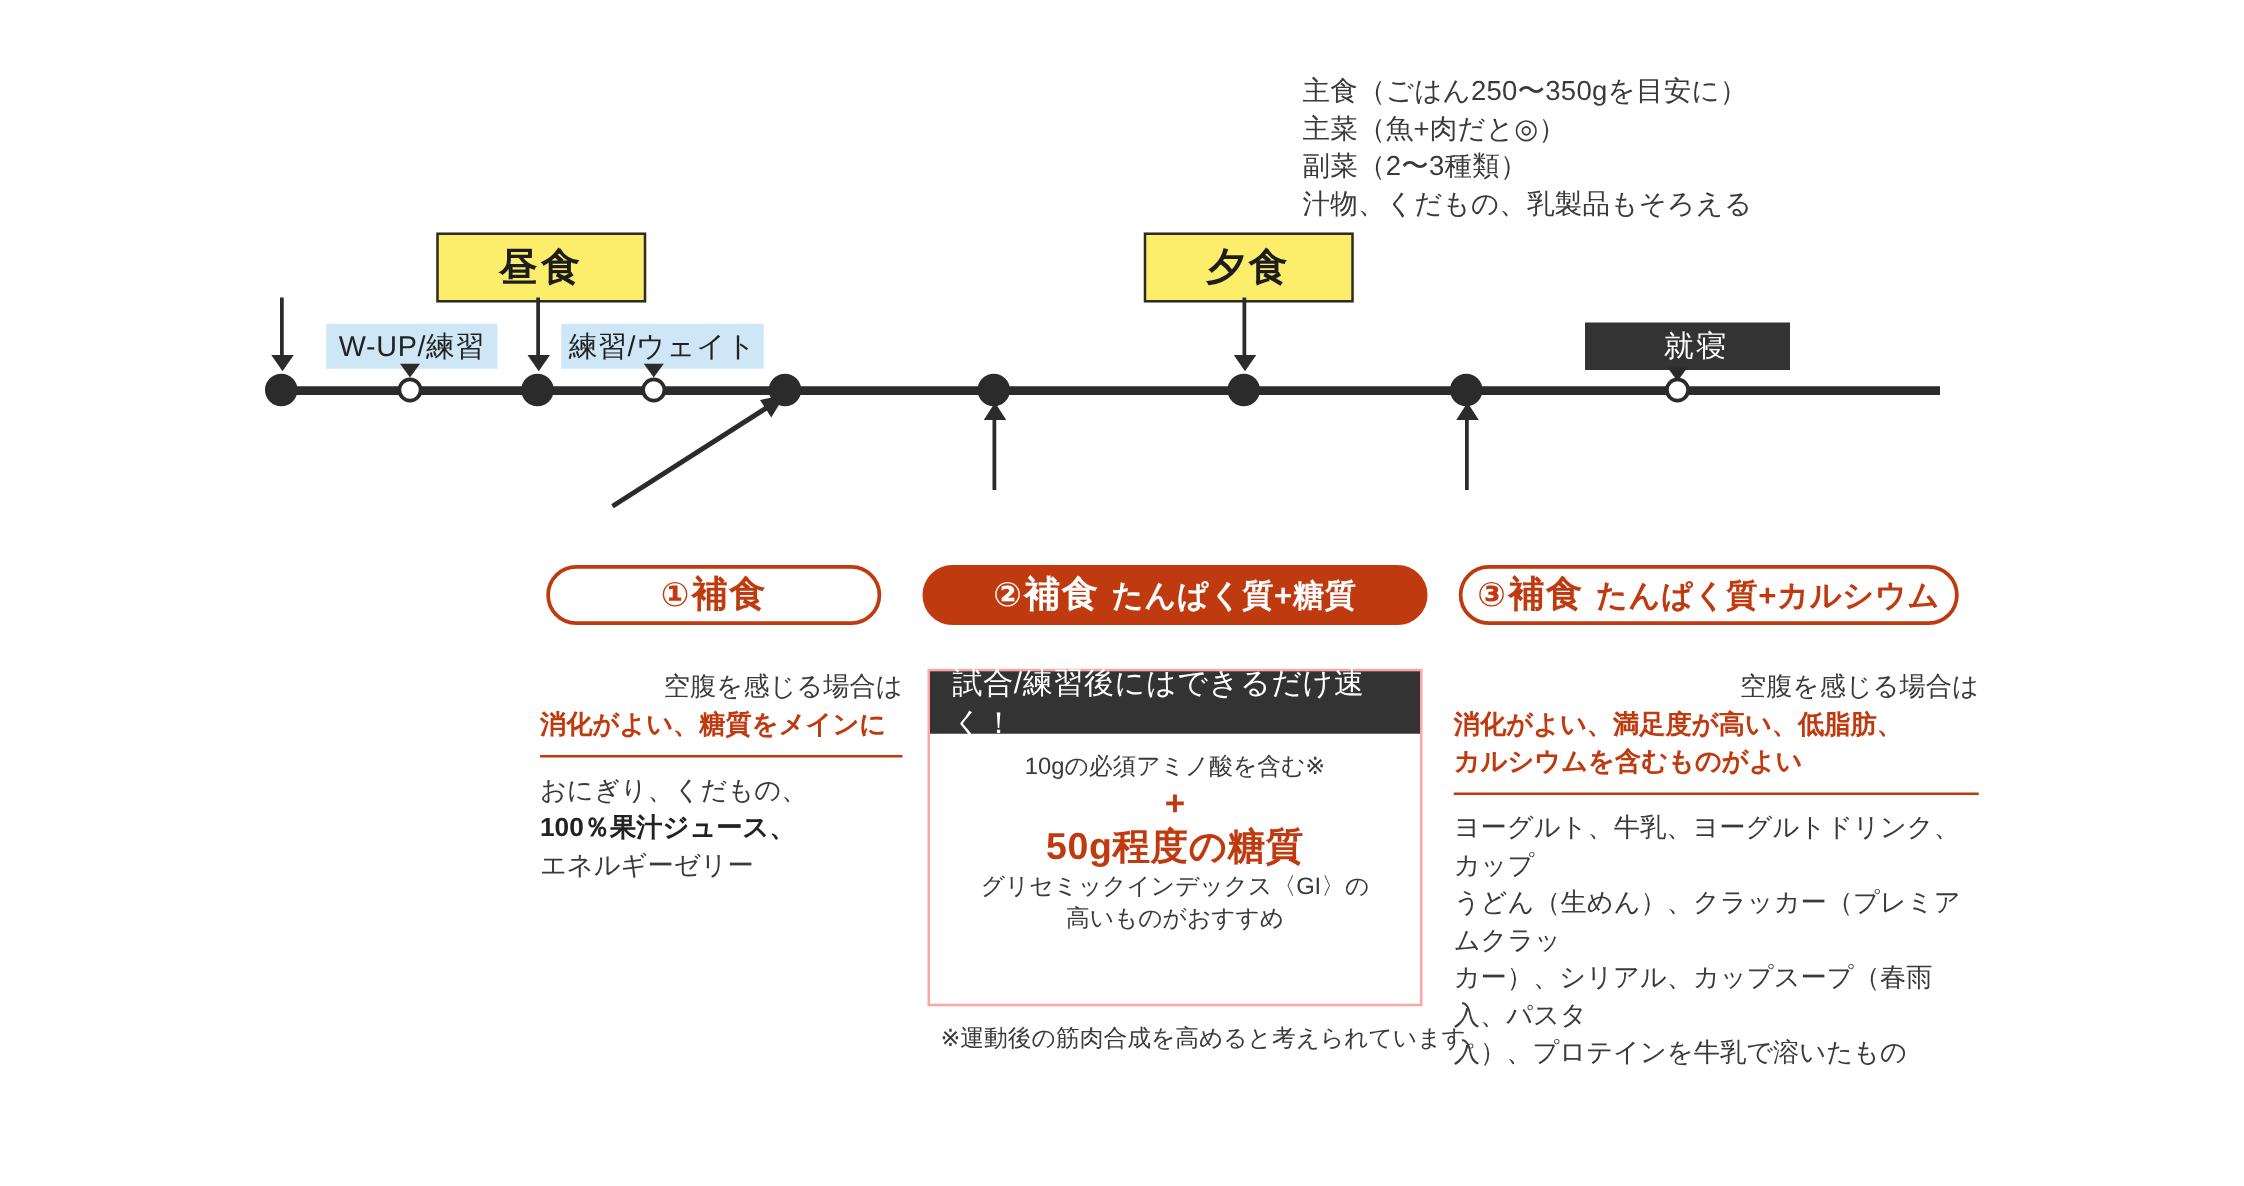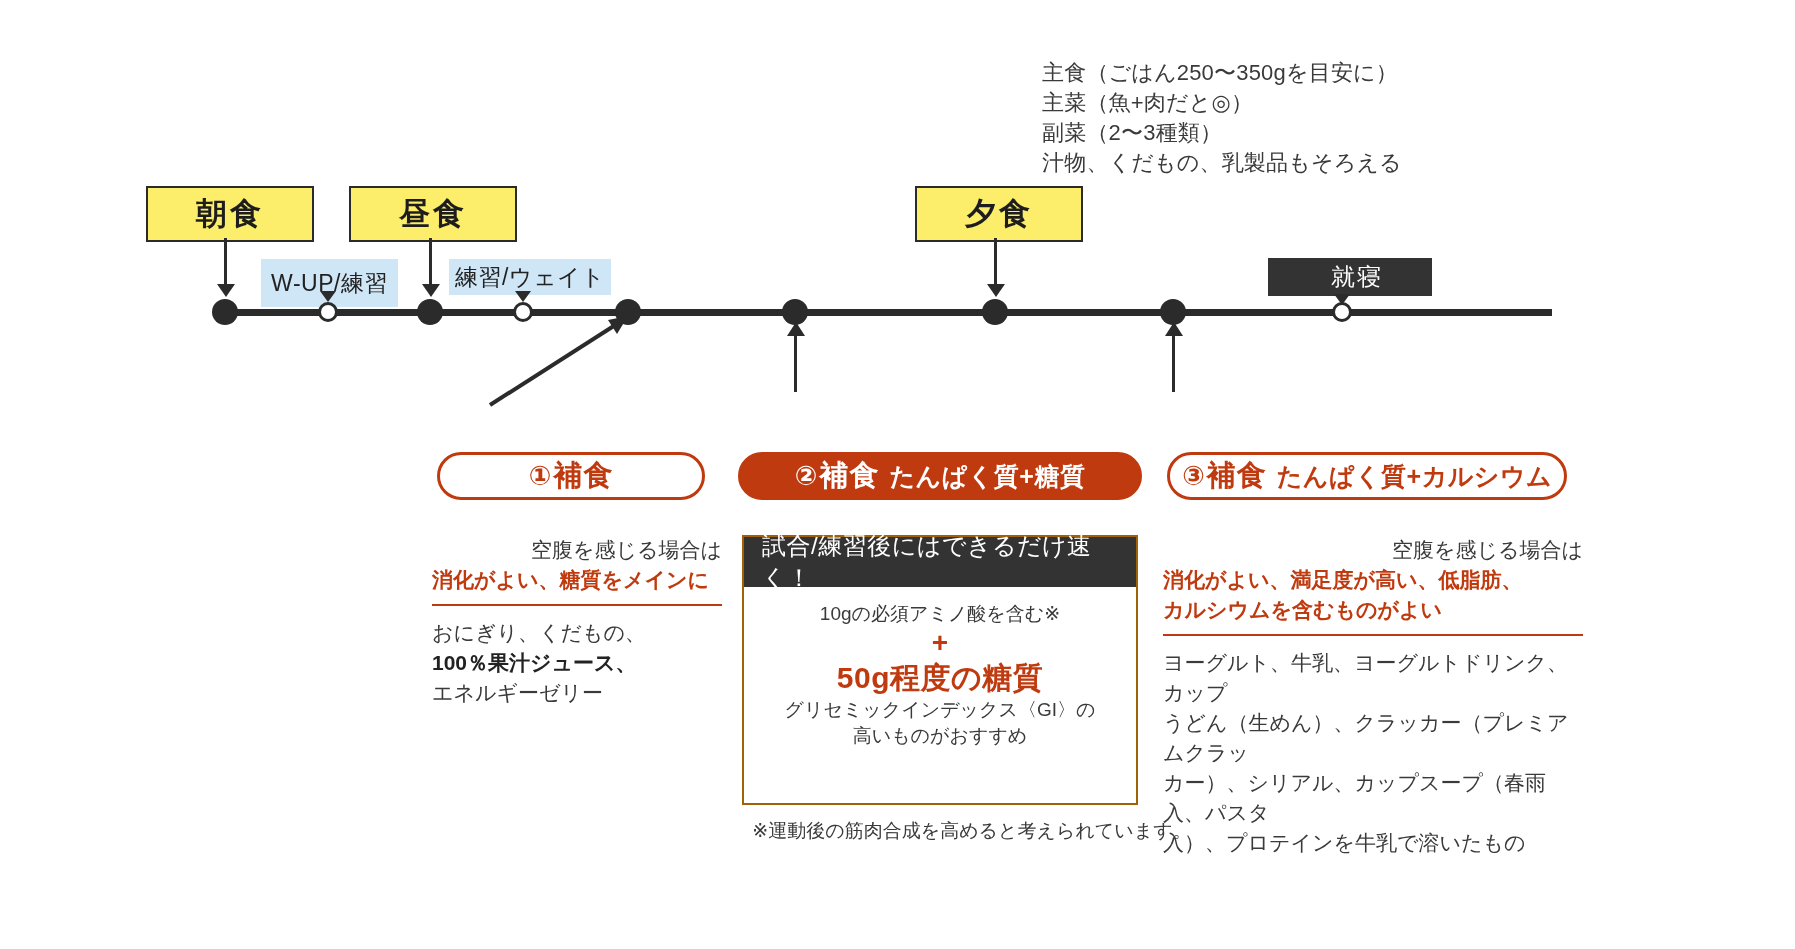--- a/index.html
+++ b/index.html
@@ -65,21 +65,21 @@
   .pill .sub{font-size:25px;font-weight:bold;margin-left:10px;letter-spacing:.5px;}
 
   
   .col-text{font-size:21px;line-height:30px;color:#3a3a3a;}
   .col-text .lead{color:#3a3a3a;text-align:right;}
   .col-text .hl{color:#c03a0f;font-weight:bold;}
   .rule{border:0;border-top:2px solid #c03a0f;margin:9px 0 12px 0;}
   .col-text .b{font-weight:bold;color:#222;}
 
   
-  .cbox{border:2px solid #a16207;box-sizing:border-box;background:#ffffff;}
+  .cbox{border:2px solid #fca5a5;box-sizing:border-box;background:#ffffff;}
   .cbox-head{
     background:#333333;color:#ffffff;font-size:24px;letter-spacing:.5px;
     display:flex;align-items:center;padding-left:18px;box-sizing:border-box;
   }
   .cbox-body{text-align:center;padding-top:14px;}
   .cbox-body .big{font-size:30px;font-weight:bold;color:#c03a0f;letter-spacing:.5px;line-height:38px;}
   .cbox-body .small{font-size:19px;color:#3a3a3a;line-height:26px;}
   .cbox-body .plus{font-size:28px;font-weight:bold;color:#c03a0f;line-height:32px;}
   .footnote{font-size:19px;color:#3a3a3a;text-align:center;}
 </style>
@@ -88,35 +88,32 @@
 
 <div id="stage">
 
   <div class="abs dinner-note">
     <div>主食（ごはん250〜350gを目安に）</div>
     <div>主菜（魚+肉だと◎）</div>
     <div>副菜（2〜3種類）</div>
     <div>汁物、くだもの、乳製品もそろえる</div>
   </div>
 
-  <div class="abs meal-box" style="left:146px;top:186px;width:164px;height:52px;">
-    <span>朝食</span>
-  </div>
   <div class="abs meal-box" style="left:349px;top:186px;width:164px;height:52px;">
     <span>昼食</span>
   </div>
   <div class="abs meal-box" style="left:915px;top:186px;width:164px;height:52px;">
     <span>夕食</span>
   </div>
 
   <div class="abs sleep-box" style="left:1268px;top:258px;width:150px;height:38px;padding-left:14px;">
     <span>就寝</span>
   </div>
 
-  <div class="abs activity" style="left:261px;top:259px;width:137px;height:48px;">
+  <div class="abs activity" style="left:261px;top:259px;width:137px;height:36px;">
     <span>W-UP/練習</span>
   </div>
   <div class="abs activity" style="left:449px;top:259px;width:162px;height:36px;">
     <span>練習/ウェイト</span>
   </div>
 
   <div class="abs tl-line" style="left:222px;top:309px;width:1330px;"></div>
 
   <div class="abs dot-filled" style="left:212px;top:299px;"></div>
   <div class="abs dot-filled" style="left:417px;top:299px;"></div>

